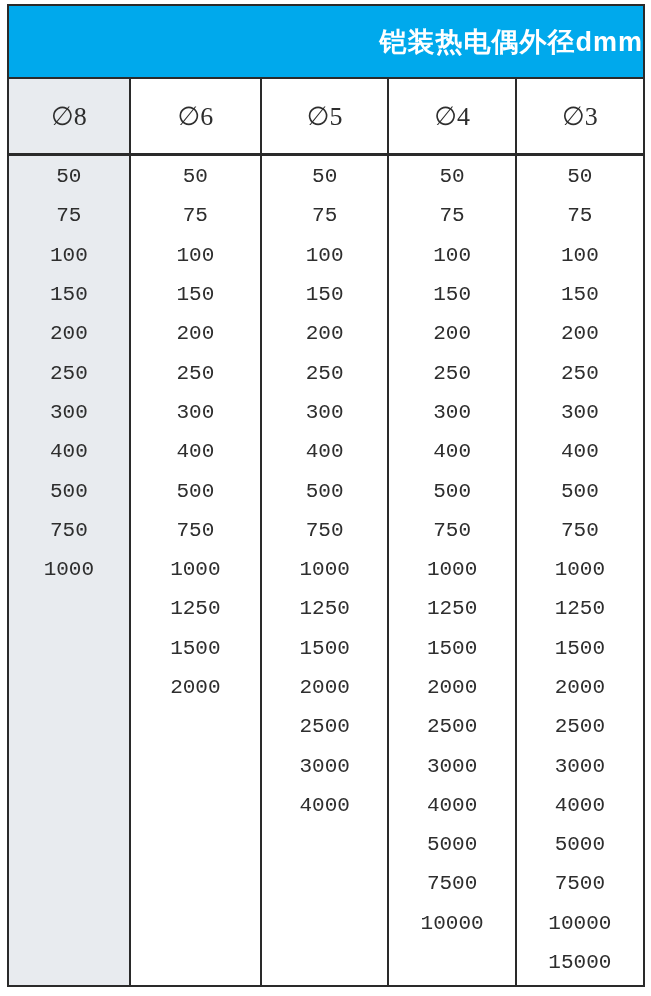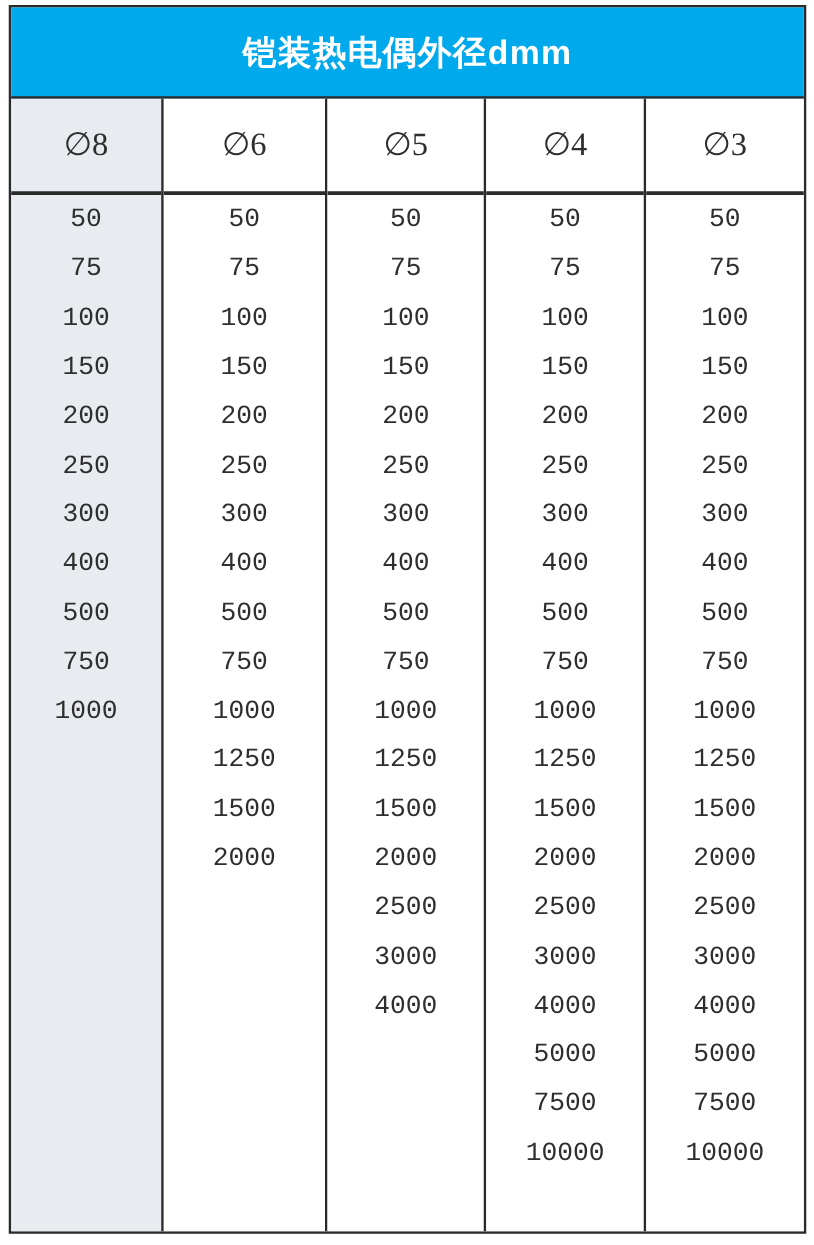--- a/index.html
+++ b/index.html
@@ -11,21 +11,21 @@
   .spec-table {
     margin: 4px 6px 0 7px;
     width: 638px;
     border: 2px solid var(--border, #2a2a2a);
     background: #ffffff;
   }
   .title-bar {
     height: 73px;
     background: var(--title-bg, #00A9EC);
     border-bottom: 2px solid var(--border, #2a2a2a);
-    display: flex; align-items: center; justify-content: center;
+    display: flex; align-items: center; justify-content: flex-end;
     font-family: "Liberation Sans", "DejaVu Sans", sans-serif;
     font-weight: bold; font-size: 27px;
     color: var(--title-text, #ffffff);
     letter-spacing: 1px;
   }
   .cols { display: flex; height: 906px; align-items: stretch; }
   .col { border-right: 2px solid var(--border, #2a2a2a); background: #ffffff; }
   .col:last-child { border-right: none; }
   .col:nth-child(1) { width: 19.2%; }
   .col:nth-child(2) { width: 20.7%; }
@@ -155,16 +155,17 @@
           <div class="val">1000</div>
           <div class="val">1250</div>
           <div class="val">1500</div>
           <div class="val">2000</div>
           <div class="val">2500</div>
           <div class="val">3000</div>
           <div class="val">4000</div>
           <div class="val">5000</div>
           <div class="val">7500</div>
           <div class="val">10000</div>
+          <div class="val">15000</div>
         </div>
     </div>
   </div>
 </div>
 
 </body></html>

